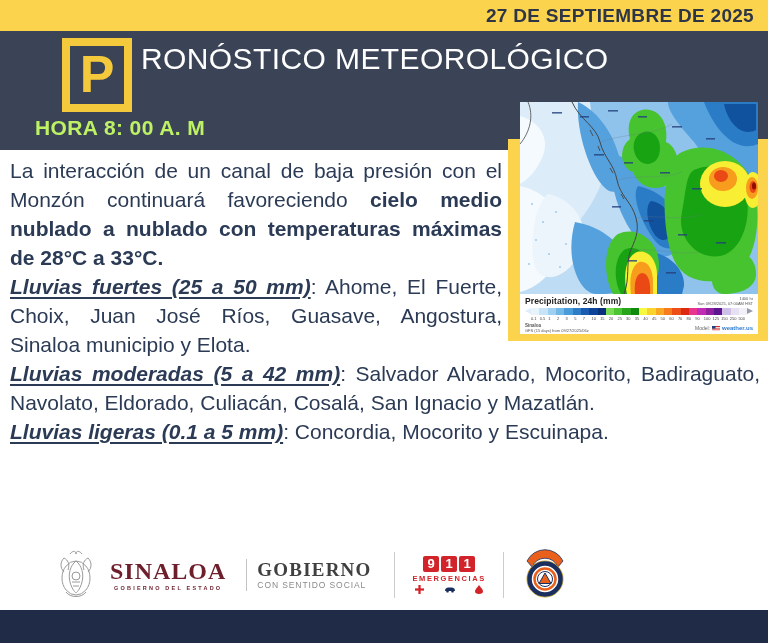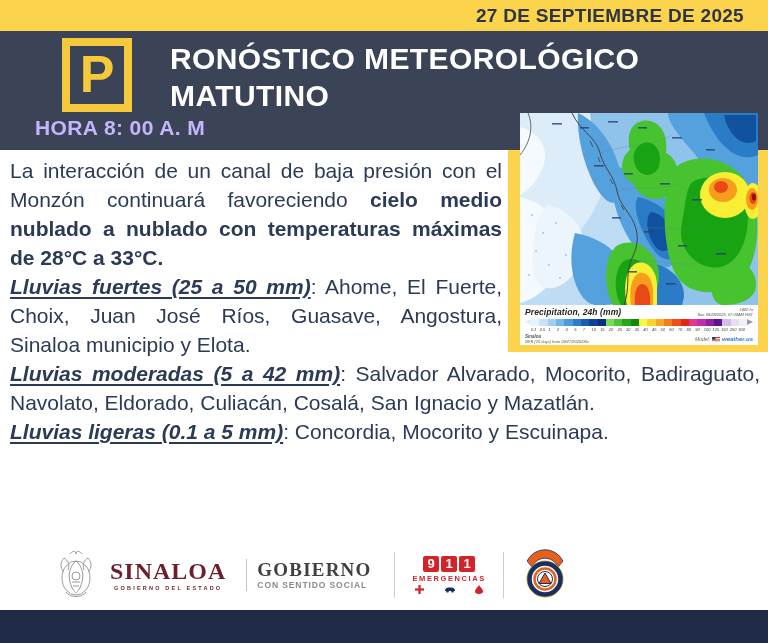--- a/index.html
+++ b/index.html
@@ -5,45 +5,45 @@
   * { margin:0; padding:0; box-sizing:border-box; }
   html,body { width:768px; height:643px; }
   body {
     position:relative; overflow:hidden; background:#ffffff;
     font-family:"Liberation Sans", sans-serif;
   }
   
   .date-banner {
     position:absolute; left:0; top:0; width:768px; height:31px;
     background:#FBD34D; display:flex; justify-content:flex-end; align-items:center;
-    padding-right:24px;
+    padding-right:14px;
   }
   .date-banner span { font-size:19px; font-weight:bold; color:#2E3547; letter-spacing:.3px; }
 
   
   .header {
     position:absolute; left:0; top:31px; width:768px; height:119px;
     background:#3B4457;
   }
   .p-box {
     position:absolute; left:62px; top:7px; width:70px; height:74px;
     border:8px solid #F5C93C; display:flex; align-items:center; justify-content:center;
   }
   .p-box .p-letter {
     color:#F5C93C; font-size:52px; font-weight:bold; line-height:1; transform:translateY(-1px);
   }
   .title-block { position:absolute; left:141px; top:9px; color:#ffffff; }
-  .title-line { font-size:30px; font-weight:bold; letter-spacing:.4px; line-height:37px;margin-left:29px; }
+  .title-line { font-size:30px; font-weight:normal; letter-spacing:.4px; line-height:37px; }
   .time-label {
-    position:absolute; left:35px; top:85px; color:#c4b5fd;
+    position:absolute; left:35px; top:85px; color:#bef264;
     font-size:21px; font-weight:bold; letter-spacing:.4px;
   }
 
   
-  .map-wrap { position:absolute; left:508px; top:113px; width:260px; height:308px;font-style:italic; }
+  .map-wrap { position:absolute; left:508px; top:102px; width:260px; height:308px; }
   .map-yellow { position:absolute; left:0; top:37px; width:260px; height:202px; background:#FBD34D; }
   .map-img {
     position:absolute; left:12px; top:0; width:238px; height:232px; background:#ffffff;
   }
   .map-img svg { display:block; }
   .map-legend { height:40px; background:#ffffff; padding:2px 5px 0 5px; position:relative; }
   .legend-row1 { display:flex; justify-content:space-between; align-items:flex-start; }
   .legend-title { font-size:8.5px; font-weight:bold; color:#222; letter-spacing:.1px; }
   .legend-valid { text-align:right; font-size:4px; color:#555; line-height:5px; }
   .legend-bar { display:flex; height:7px; margin-top:2px; margin-left:6px; margin-right:6px; position:relative; }
@@ -89,21 +89,21 @@
     font-family:"Liberation Serif", serif; font-weight:bold; font-size:24px;
     color:#6D1F2C; letter-spacing:1px; line-height:24px;
   }
   .state-sub { font-size:5.5px; color:#6D1F2C; letter-spacing:2.2px; margin-top:2px; font-weight:bold; }
   .thin-sep { width:1px; height:32px; background:#c3c3c3; margin:0 10px; }
   .gov-block { margin-right:6px; }
   .gov-line1 {
     font-family:"Liberation Serif", serif; font-weight:bold; font-size:19px;
     color:#404040; letter-spacing:1.2px; line-height:19px;
   }
-  .gov-line2 { font-size:8.5px; font-weight:bold; color:#8a8a8a; letter-spacing:.9px; margin-top:1px; }
+  .gov-line2 { font-size:8.5px; font-weight:normal; color:#8a8a8a; letter-spacing:.9px; margin-top:1px; }
   .vline { width:1px; height:46px; background:#cccccc; margin:0 17px; }
   .e911 { text-align:center; }
   .digits { display:flex; gap:2px; justify-content:center; }
   .digit {
     width:16px; height:16px; background:#D2232A; border-radius:2px;
     color:#ffffff; font-weight:bold; font-size:13px; line-height:16px; text-align:center;
   }
   .e911-label { font-size:7.5px; font-weight:bold; color:#D2232A; letter-spacing:1.6px; margin-top:2px; }
   .e911-icons { display:flex; justify-content:space-between; padding:0 3px; margin-top:2px; }
 
@@ -117,21 +117,20 @@
 <div class="date-banner">
   <span>27 DE SEPTIEMBRE DE 2025</span>
 </div>
 
 <div class="header">
   <div class="p-box">
     <span class="p-letter">P</span>
   </div>
   <div class="title-block">
     <div class="title-line">RONÓSTICO METEOROLÓGICO</div>
-    <div class="title-line">MATUTINO</div>
   </div>
   <div class="time-label">HORA 8: 00 A. M</div>
 </div>
 
 <div class="map-wrap">
   <div class="map-yellow"></div>
   <div class="map-img">
     <svg width="238" height="192" viewBox="0 0 238 192">
 
       <rect width="238" height="192" fill="#bedcf4"></rect>

